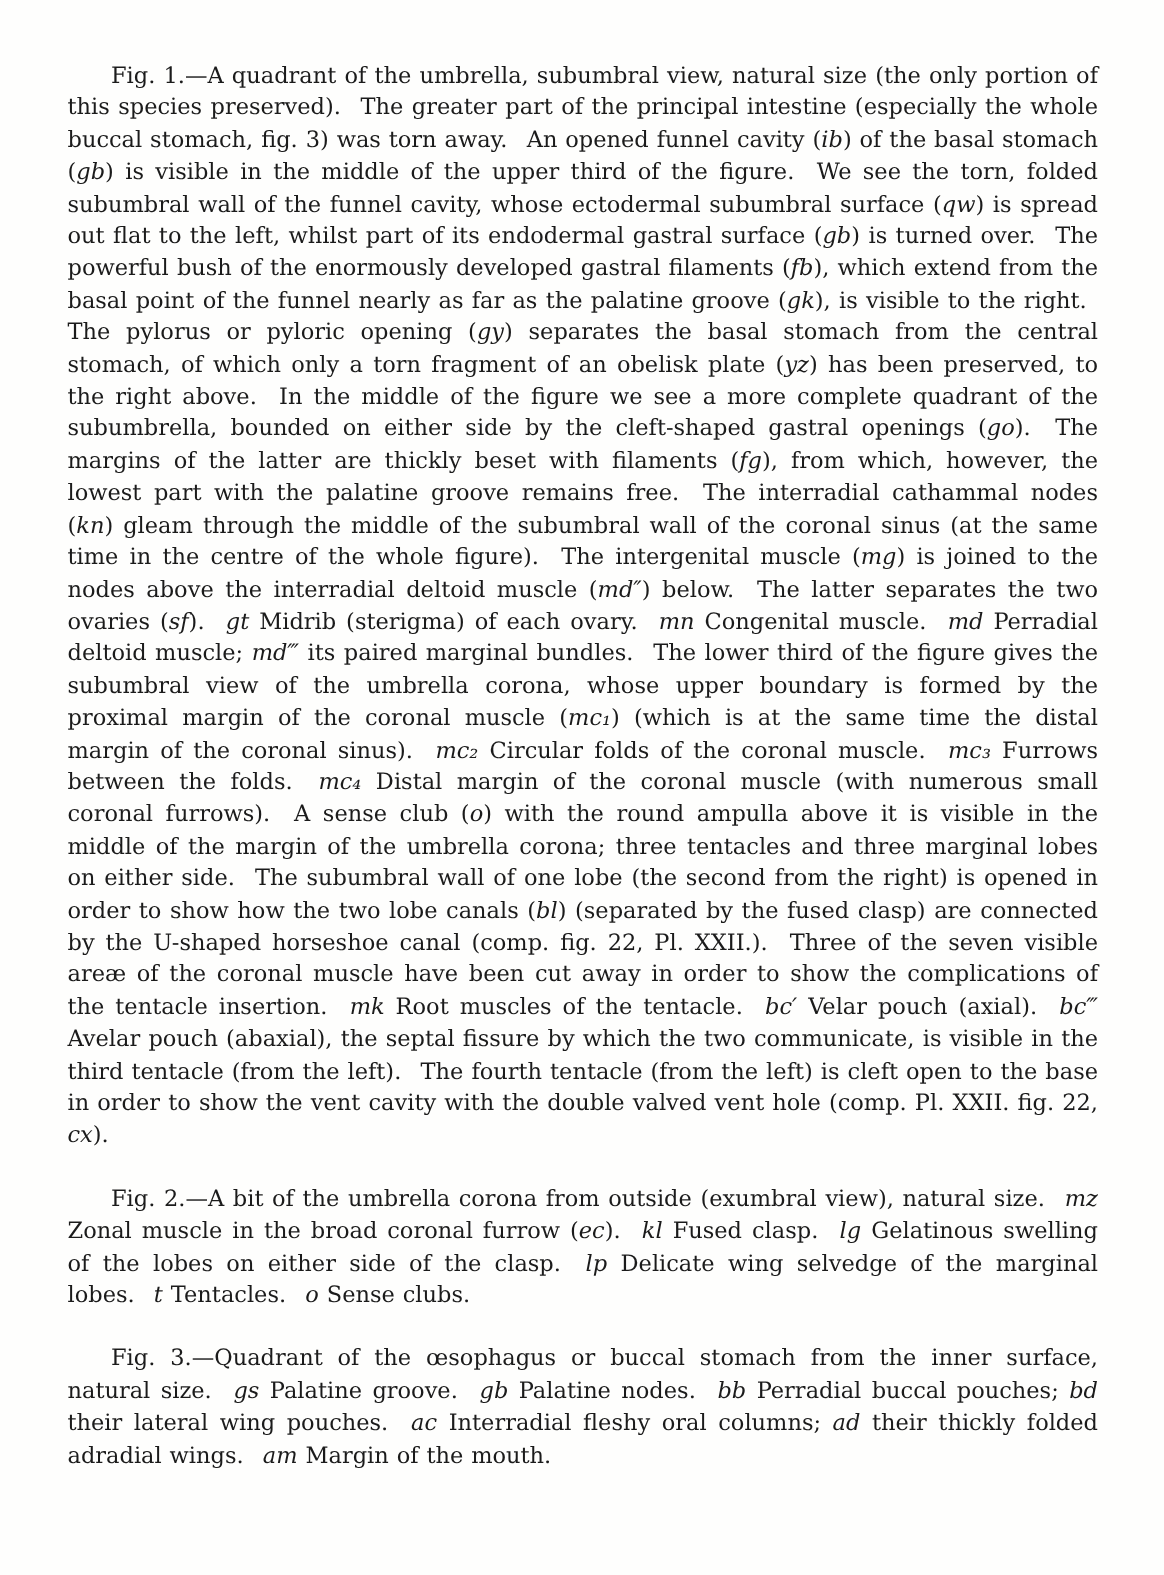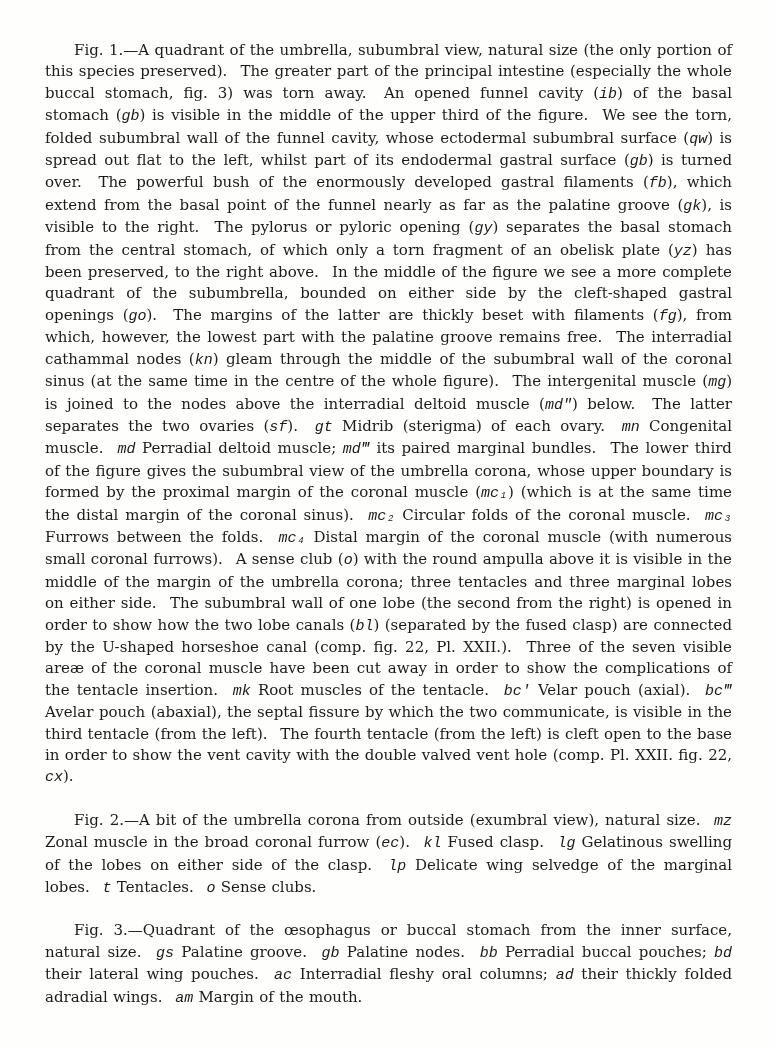--- a/index.html
+++ b/index.html
@@ -16,21 +16,21 @@
     color: #1b1b1b;
     text-align: justify;
     overflow: hidden;
   }
   .para {
     margin: 0;
     text-indent: 29px;
     word-spacing: 0.5px;
   }
   .para + .para { margin-top: 21px; }
-  .it { font-style: italic; font-family: Liberation Mono, monospace; }
+  .it { font-style: italic; }
 </style>
 </head>
 <body>
 
 <div class="page">
   <p class="para"><span>Fig. 1.—A quadrant of the umbrella, subumbral view, natural size (the only portion of this species preserved).  The greater part of the principal intestine (especially the whole buccal stomach, fig. 3) was torn away.  An opened funnel cavity (</span><span class="it">ib</span><span>) of the basal stomach (</span><span class="it">gb</span><span>) is visible in the middle of the upper third of the figure.  We see the torn, folded subumbral wall of the funnel cavity, whose ectodermal subumbral surface (</span><span class="it">qw</span><span>) is spread out flat to the left, whilst part of its endodermal gastral surface (</span><span class="it">gb</span><span>) is turned over.  The powerful bush of the enormously developed gastral filaments (</span><span class="it">fb</span><span>), which extend from the basal point of the funnel nearly as far as the palatine groove (</span><span class="it">gk</span><span>), is visible to the right.  The pylorus or pyloric opening (</span><span class="it">gy</span><span>) separates the basal stomach from the central stomach, of which only a torn fragment of an obelisk plate (</span><span class="it">yz</span><span>) has been preserved, to the right above.  In the middle of the figure we see a more complete quadrant of the subumbrella, bounded on either side by the cleft-shaped gastral openings (</span><span class="it">go</span><span>).  The margins of the latter are thickly beset with filaments (</span><span class="it">fg</span><span>), from which, however, the lowest part with the palatine groove remains free.  The interradial cathammal nodes (</span><span class="it">kn</span><span>) gleam through the middle of the subumbral wall of the coronal sinus (at the same time in the centre of the whole figure).  The intergenital muscle (</span><span class="it">mg</span><span>) is joined to the nodes above the interradial deltoid muscle (</span><span class="it">md″</span><span>) below.  The latter separates the two ovaries (</span><span class="it">sf</span><span>).  </span><span class="it">gt</span><span> Midrib (sterigma) of each ovary.  </span><span class="it">mn</span><span> Congenital muscle.  </span><span class="it">md</span><span> Perradial deltoid muscle; </span><span class="it">md‴</span><span> its paired marginal bundles.  The lower third of the figure gives the subumbral view of the umbrella corona, whose upper boundary is formed by the proximal margin of the coronal muscle (</span><span class="it">mc₁</span><span>) (which is at the same time the distal margin of the coronal sinus).  </span><span class="it">mc₂</span><span> Circular folds of the coronal muscle.  </span><span class="it">mc₃</span><span> Furrows between the folds.  </span><span class="it">mc₄</span><span> Distal margin of the coronal muscle (with numerous small coronal furrows).  A sense club (</span><span class="it">o</span><span>) with the round ampulla above it is visible in the middle of the margin of the umbrella corona; three tentacles and three marginal lobes on either side.  The subumbral wall of one lobe (the second from the right) is opened in order to show how the two lobe canals (</span><span class="it">bl</span><span>) (separated by the fused clasp) are connected by the U-shaped horseshoe canal (comp. fig. 22, Pl. XXII.).  Three of the seven visible areæ of the coronal muscle have been cut away in order to show the complications of the tentacle insertion.  </span><span class="it">mk</span><span> Root muscles of the tentacle.  </span><span class="it">bc′</span><span> Velar pouch (axial).  </span><span class="it">bc‴</span><span> Avelar pouch (abaxial), the septal fissure by which the two communicate, is visible in the third tentacle (from the left).  The fourth tentacle (from the left) is cleft open to the base in order to show the vent cavity with the double valved vent hole (comp. Pl. XXII. fig. 22, </span><span class="it">cx</span><span>).</span></p>
   <p class="para"><span>Fig. 2.—A bit of the umbrella corona from outside (exumbral view), natural size.  </span><span class="it">mz</span><span> Zonal muscle in the broad coronal furrow (</span><span class="it">ec</span><span>).  </span><span class="it">kl</span><span> Fused clasp.  </span><span class="it">lg</span><span> Gelatinous swelling of the lobes on either side of the clasp.  </span><span class="it">lp</span><span> Delicate wing selvedge of the marginal lobes.  </span><span class="it">t</span><span> Tentacles.  </span><span class="it">o</span><span> Sense clubs.</span></p>
   <p class="para"><span>Fig. 3.—Quadrant of the œsophagus or buccal stomach from the inner surface, natural size.  </span><span class="it">gs</span><span> Palatine groove.  </span><span class="it">gb</span><span> Palatine nodes.  </span><span class="it">bb</span><span> Perradial buccal pouches; </span><span class="it">bd</span><span> their lateral wing pouches.  </span><span class="it">ac</span><span> Interradial fleshy oral columns; </span><span class="it">ad</span><span> their thickly folded adradial wings.  </span><span class="it">am</span><span> Margin of the mouth.</span></p>
 </div>
 

